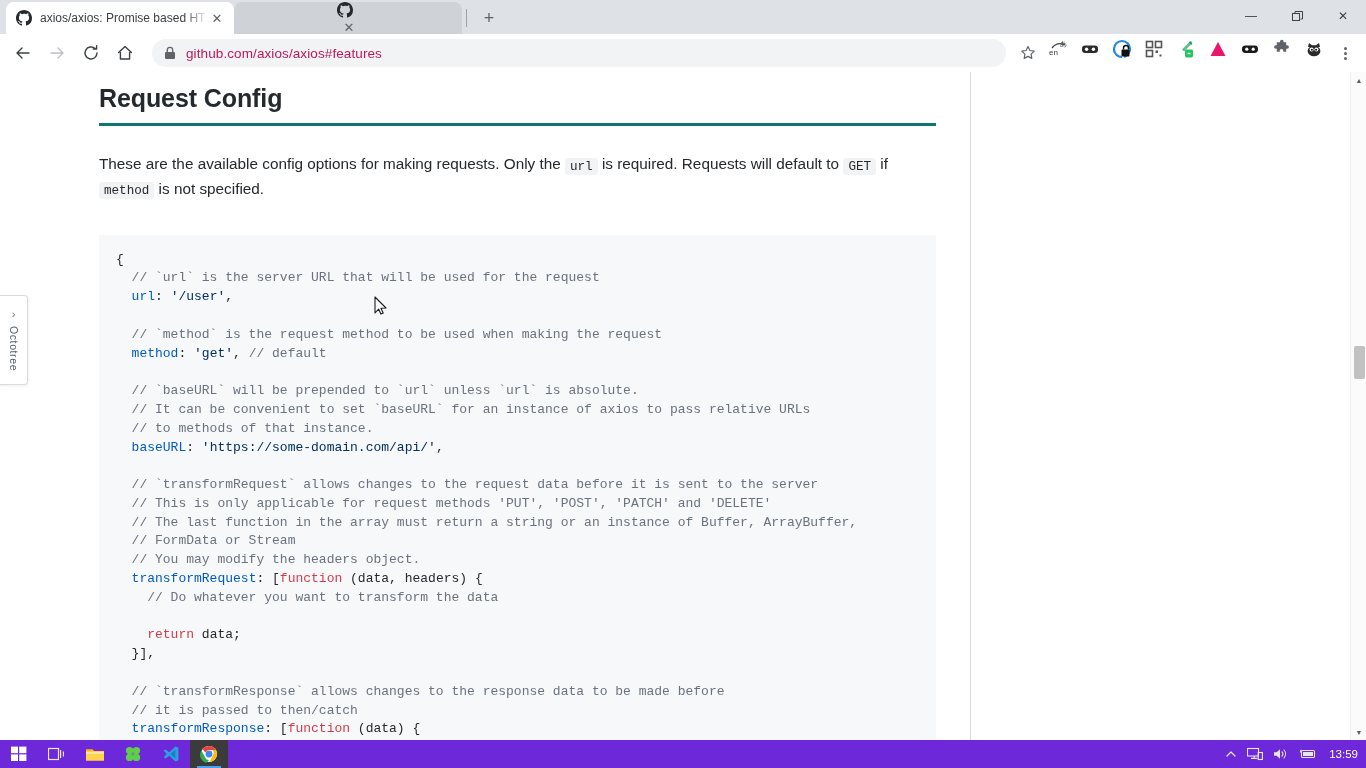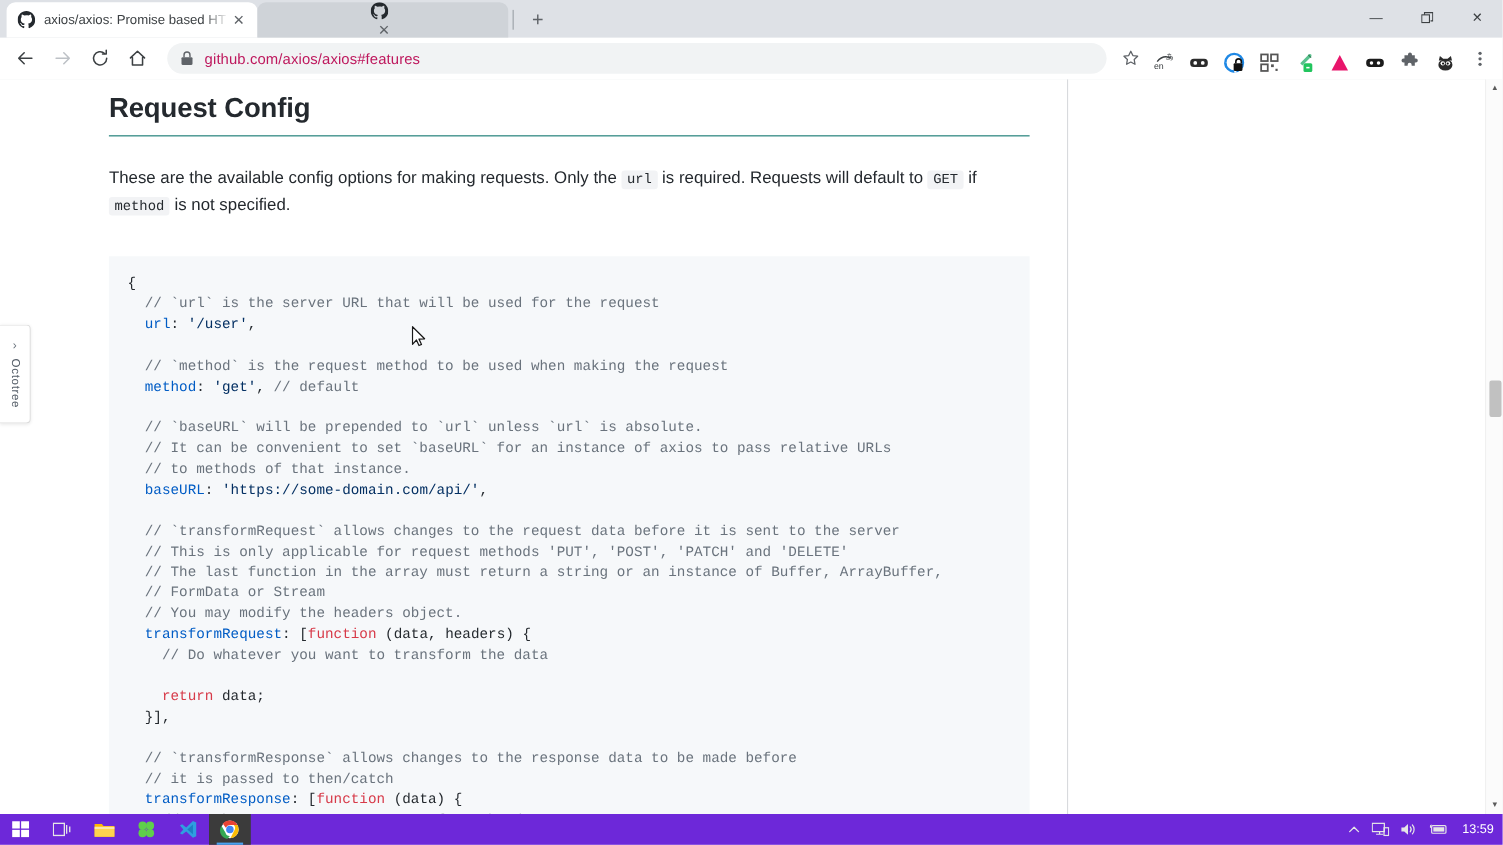--- a/index.html
+++ b/index.html
@@ -68,21 +68,21 @@
     flex: 1 1 auto; height: 28px; background: #f1f3f4; border-radius: 14px;
     display: flex; align-items: center; padding: 0 12px; margin: 0 8px;
     font-size: 13.5px; color: #202124;
   }
   .lock { margin-right: 10px; display: flex; align-items: center; }
   .omnibox-text { color: #be185d; font-size: 13.5px; letter-spacing: .1px; }
   .star { width: 28px; height: 28px; display: flex; align-items: center; justify-content: center; color: #5f6368; }
   .ext-row { display: flex; align-items: center; }
   .ext {
     width: 28px; height: 28px; margin: 0 2px;
-    display: flex; align-items: flex-end; justify-content: center;
+    display: flex; align-items: flex-start; justify-content: center;
   }
   .menu-dots {
     width: 26px; height: 28px; display: flex; flex-direction: column;
     align-items: center; justify-content: center; gap: 2px; margin-left: 2px;
   }
   .menu-dots i { width: 3px; height: 3px; background: #5f6368; border-radius: 50%; display: block; }
 
   
   .viewport {
     position: absolute; top: 72px; left: 0; right: 0; bottom: 0;
@@ -108,21 +108,21 @@
     font-size: 10.5px; color: #57606a; letter-spacing: .6px;
   }
 
   
   .content {
     position: absolute; left: 99px; top: 0; width: 837px;
   }
   h1.req-title {
     font-size: 25px; font-weight: 600; color: #24292e;
     padding-top: 12px; padding-bottom: 10px;
-    border-bottom: 1px solid #0f766e;
+    border-bottom: 3px solid #0f766e;
     letter-spacing: -.1px;
   }
   p.intro {
     margin-top: 26px;
     font-size: 15.3px; line-height: 1.62; color: #24292e;
     max-width: 822px;
   }
   code.inline {
     background: #f2f3f5; border-radius: 3px;
     padding: 1.5px 5px; font-size: 12.6px;

